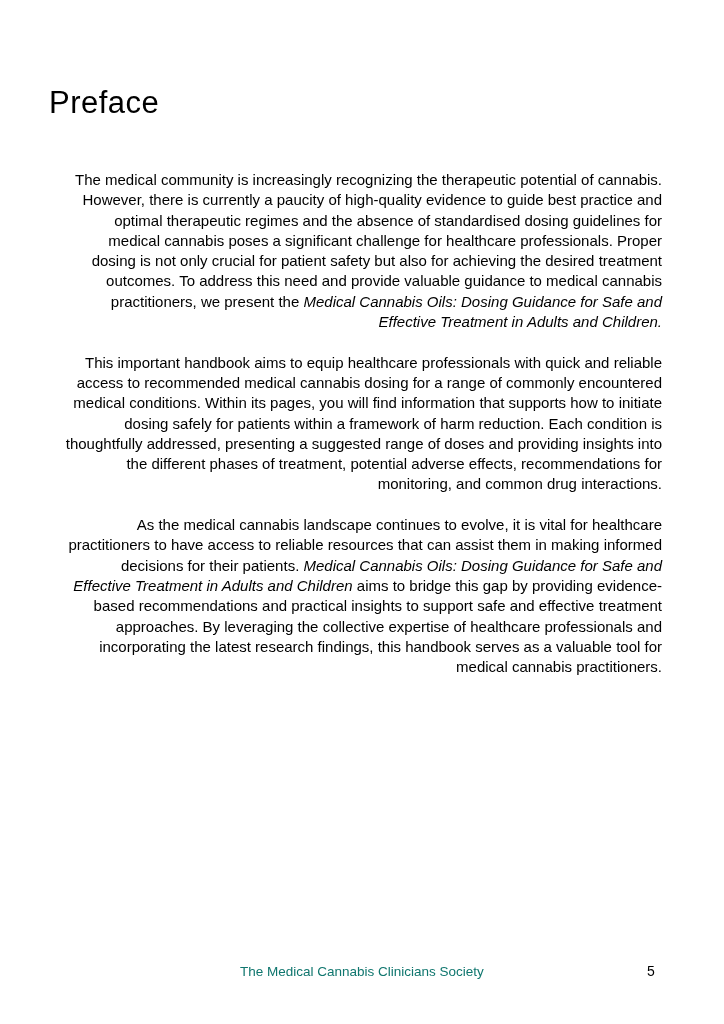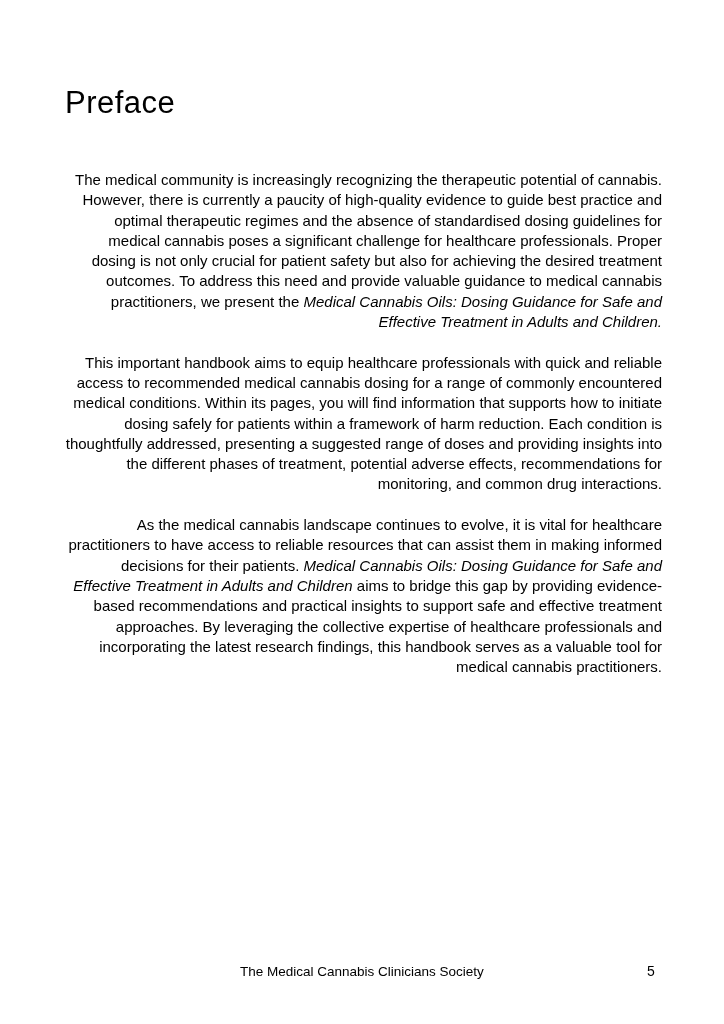--- a/index.html
+++ b/index.html
@@ -12,21 +12,21 @@
     width: 724px;
     height: 1024px;
     margin: 0 auto;
     background: #ffffff;
     font-family: "Liberation Sans", sans-serif;
     color: #000000;
     overflow: hidden;
   }
   .title {
     position: absolute;
-    left: 65px;
+    left: 49px;
     top: 87px;
     margin: 0;
     font-size: 31px;
     font-weight: 400;
     line-height: 1;
     letter-spacing: 0.5px;
     color: #000000;
   }
   .content {
     position: absolute;
@@ -43,21 +43,21 @@
   }
   .content p span.italic {
     font-style: italic;
   }
   .footer-text {
     position: absolute;
     left: 240px;
     top: 965px;
     font-size: 13.5px;
     line-height: 1;
-    color: #000000;
+    color: #0f766e;
     white-space: nowrap;
   }
   .page-number {
     position: absolute;
     left: 647px;
     top: 964px;
     font-size: 14px;
     line-height: 1;
     color: #000000;
   }

